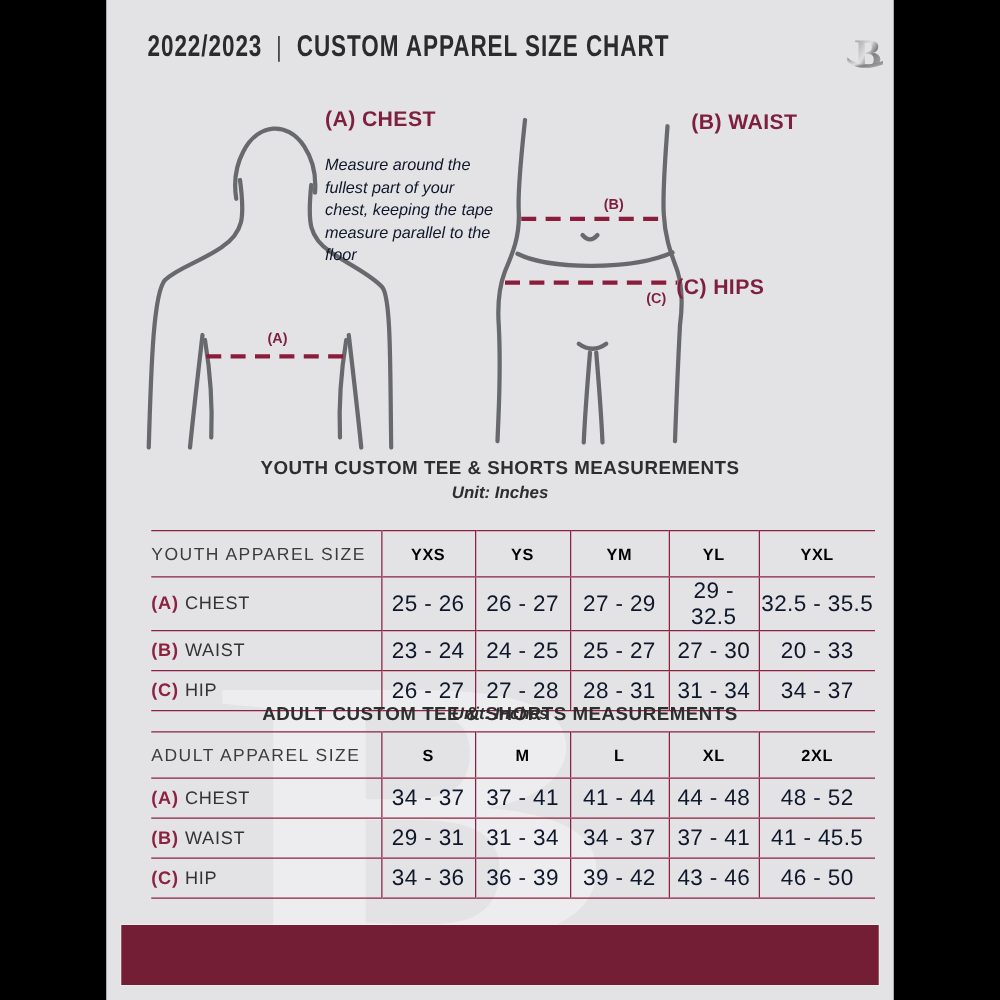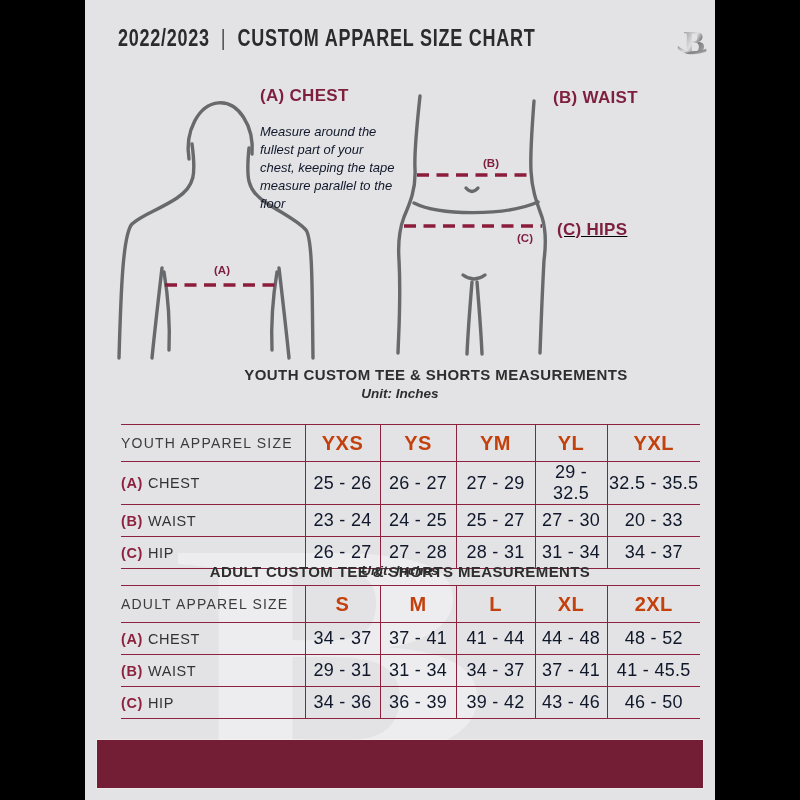--- a/index.html
+++ b/index.html
@@ -38,21 +38,21 @@
     font-style:italic;color:#2e2e2e;z-index:2;}
   table.size{
     position:absolute;left:36px;width:579px;border-collapse:collapse;table-layout:fixed;z-index:2;
     border-top:1.5px solid #8c2240;border-bottom:1.5px solid #8c2240;
   }
   table.size th,table.size td{border-bottom:1px solid #8c2240;padding:0;}
   table.size th:not(:first-child),table.size td:not(:first-child){border-left:1px solid #8c2240;}
   table.size th{height:36px;}
   table.size td{height:31px;}
   th.size-label{text-align:left;padding-left:14px;font-size:14px;font-weight:400;color:#3c3c3c;letter-spacing:1.2px;}
-  th.size-code{font-size:20px;font-weight:700;color:#c2410c;letter-spacing:0.5px;}
+  th.size-code{font-size:13px;font-weight:700;color:#000000;letter-spacing:0.5px;}
   td.rowlabel{text-align:left;padding-left:14px;font-size:14.5px;color:#333;letter-spacing:0.6px;}
   td.rowlabel .letter{color:#8c2240;font-weight:700;margin-right:5px;}
   td.val{font-size:18px;color:#0f172a;text-align:center;letter-spacing:0.3px;}
   
   .footer-bar{
     position:absolute;left:12px;top:740px;width:606px;height:48px;background:#731e34;
     outline:1px solid rgba(255,255,255,0.25);z-index:3;
   }
   .watermark{
     position:absolute;left:85px;top:520px;z-index:1;
@@ -117,25 +117,25 @@
     <text x="127" y="149">(C)</text>
   </svg>
 
   <div class="gblock" style="left:175px;top:86px;width:138px;">
     <div class="guide-head">(A) CHEST</div>
     <div class="guide-body">Measure around the fullest part of your chest, keeping the tape measure parallel to the floor</div>
   </div>
   <div class="gblock" style="left:468px;top:88px;width:154px;">
     <div class="guide-head">(B) WAIST</div>
   </div>
-  <div class="gblock" style="left:472px;top:220px;width:160px;text-decoration:underline;">
+  <div class="gblock" style="left:456px;top:220px;width:160px;">
     <div class="guide-head">(C) HIPS</div>
   </div>
 
-  <div class="tbl-title" style="top:366px;padding-left:36px;">YOUTH CUSTOM TEE &amp; SHORTS MEASUREMENTS</div>
+  <div class="tbl-title" style="top:366px;">YOUTH CUSTOM TEE &amp; SHORTS MEASUREMENTS</div>
   <div class="tbl-unit" style="top:386px;">Unit: Inches</div>
   <table class="size" style="top:424px;">
     <colgroup>
       <col style="width:184px">
         <col style="width:75px">
         <col style="width:76px">
       <col style="width:79px">
         <col style="width:72px">
         <col style="width:93px">
     </colgroup>

